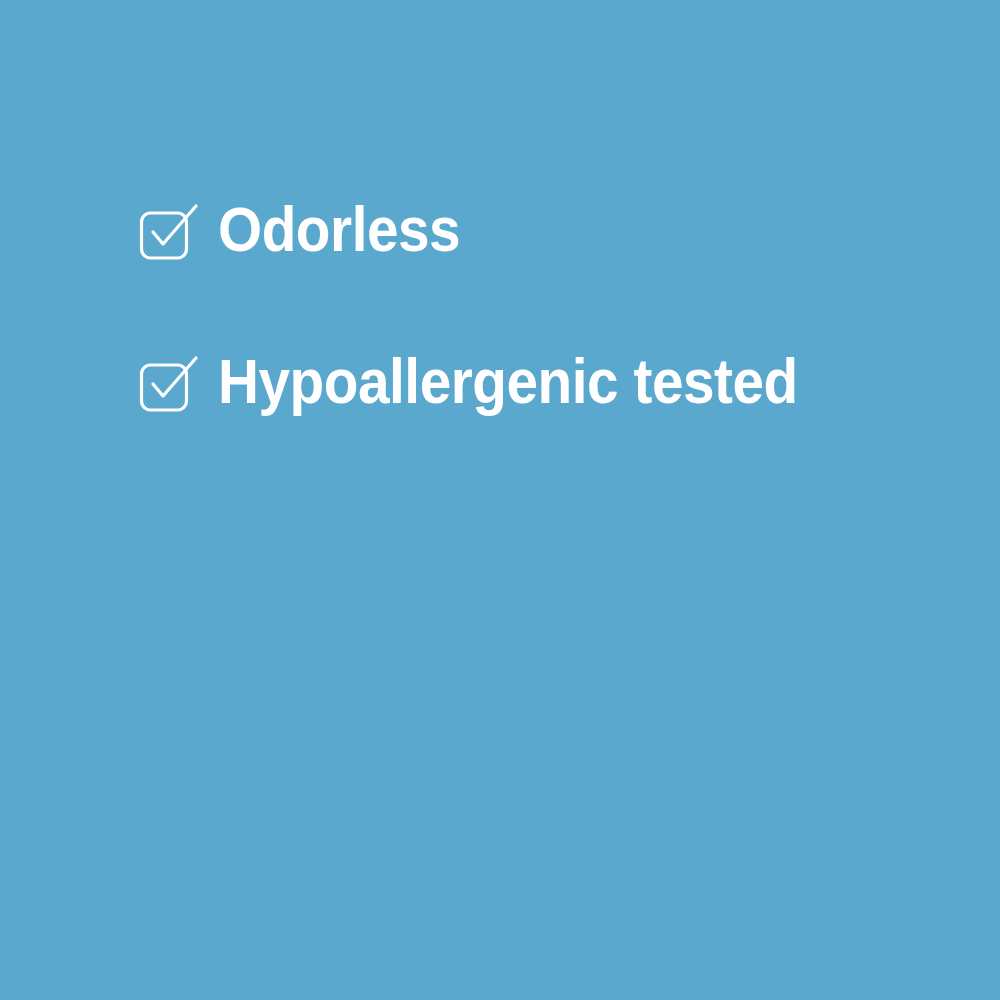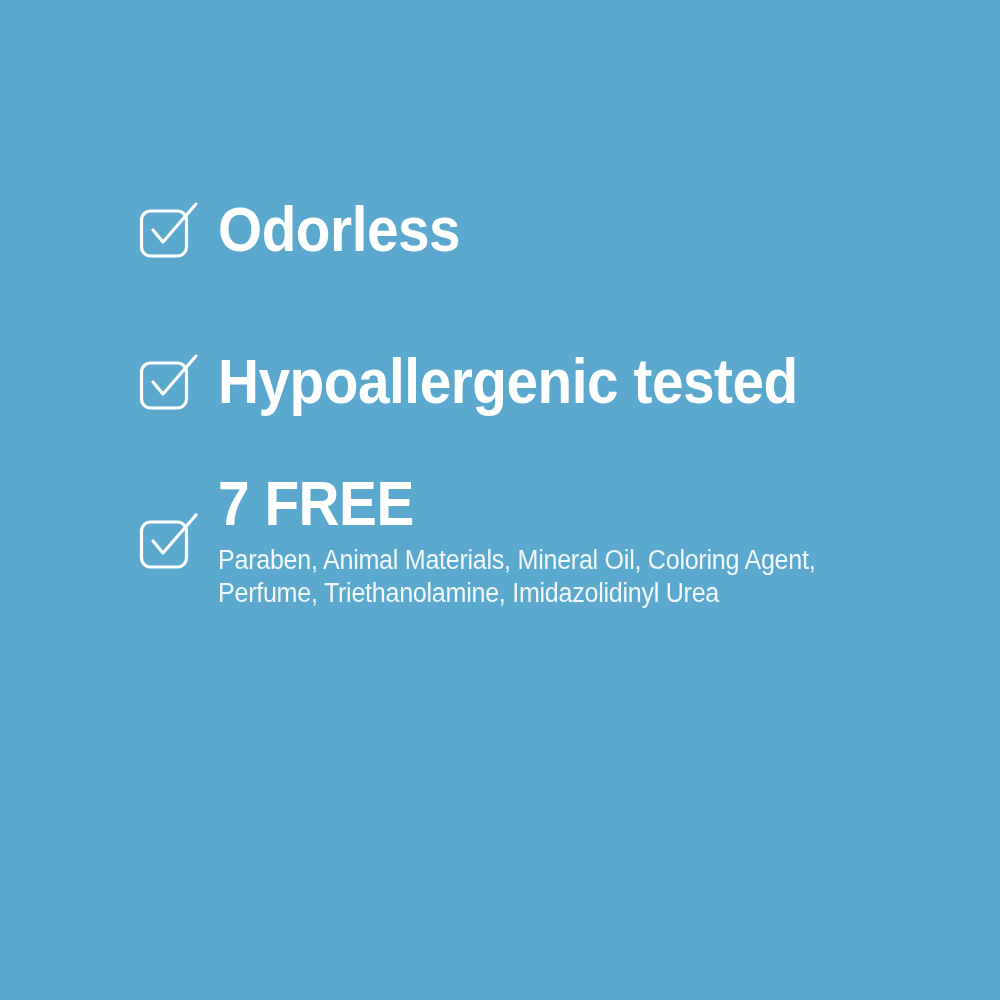--- a/index.html
+++ b/index.html
@@ -21,21 +21,21 @@
     box-sizing: border-box;
   }
   .feature-list {
     position: absolute;
     left: 138px;
     top: 196px;
     width: 800px;
   }
   .feature-row {
     display: flex;
-    align-items: center;
+    align-items: flex-end;
     position: relative;
   }
   .row-1 { margin-bottom: 86px; }
   .row-2 { margin-bottom: 56px; }
   .row-3 { margin-bottom: 70px; }
   .row-4 { margin-bottom: 0; }
 
   .check-box {
     flex: 0 0 auto;
     width: 62px;
@@ -107,30 +107,15 @@
           <rect x="3.5" y="9" width="45" height="45" rx="9" ry="9" fill="none" stroke="#ffffff" stroke-width="3.2"></rect>
           <path d="M15 28 L25 40 L58 2" fill="none" stroke="#ffffff" stroke-width="3.2" stroke-linecap="round" stroke-linejoin="round"></path>
         </svg>
       </span>
       <div class="feature-block">
         <div class="feature-text" style="color: rgb(255, 255, 255);">Hypoallergenic tested</div>
       </div>
     </div>
 
 
-    <div class="feature-row row-4">
-      <span class="check-box">
-        <svg viewBox="0 0 62 62" xmlns="http://www.w3.org/2000/svg" aria-hidden="true">
-          <rect x="3.5" y="9" width="45" height="45" rx="9" ry="9" fill="none" stroke="#ffffff" stroke-width="3.2"></rect>
-          <path d="M15 28 L25 40 L58 2" fill="none" stroke="#ffffff" stroke-width="3.2" stroke-linecap="round" stroke-linejoin="round"></path>
-        </svg>
-      </span>
-      <div class="feature-block">
-        <div class="feature-text" style="color: rgb(255, 255, 255);">7 FREE</div>
-        <div class="feature-text-small-wrap">
-          <div class="feature-sub" style="color: rgb(242, 248, 251);">Paraben, Animal Materials, Mineral Oil, Coloring Agent,</div>
-          <div class="feature-sub" style="color: rgb(242, 248, 251);">Perfume, Triethanolamine, Imidazolidinyl Urea</div>
-        </div>
-      </div>
-    </div>
 
   </div>
 </div>
 
 </body></html>

